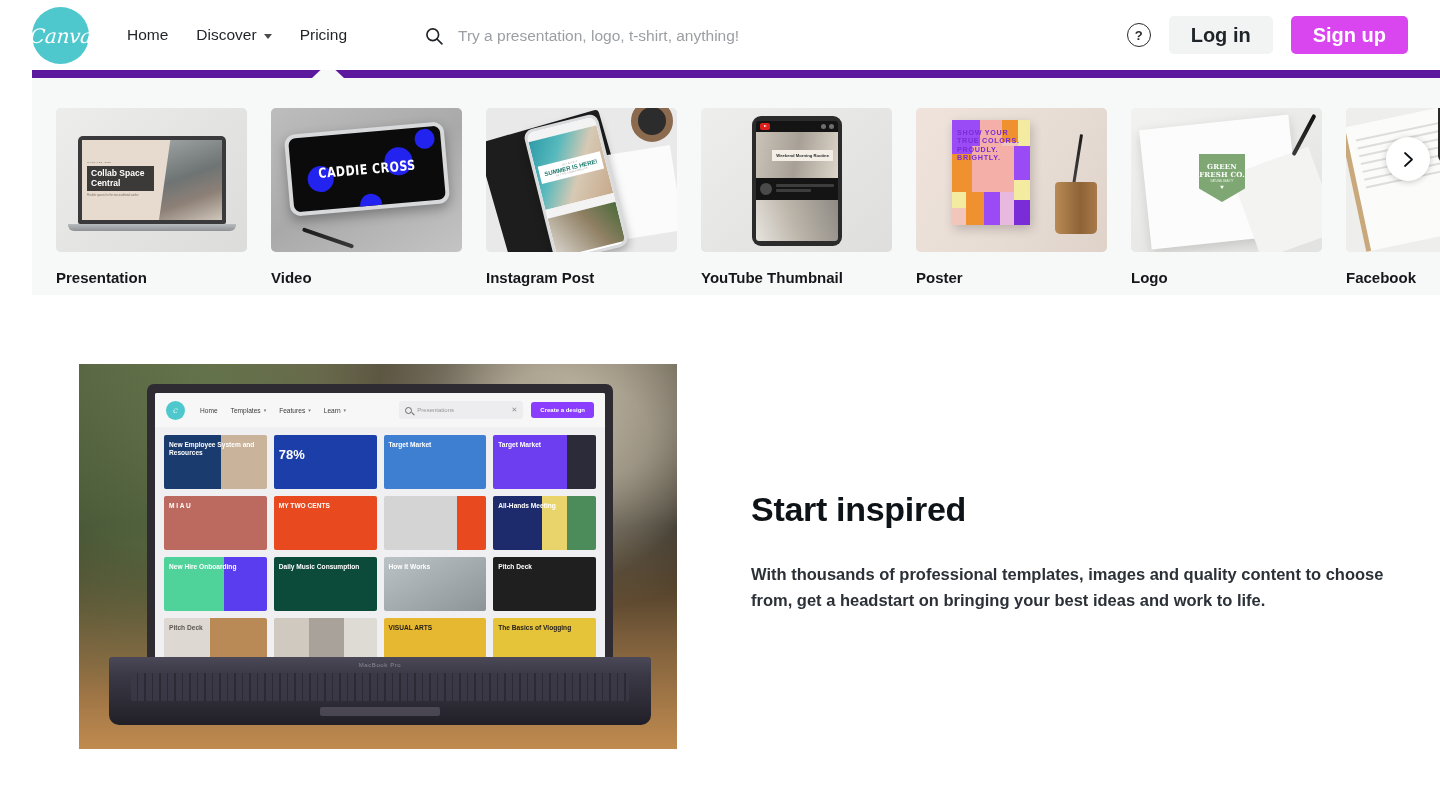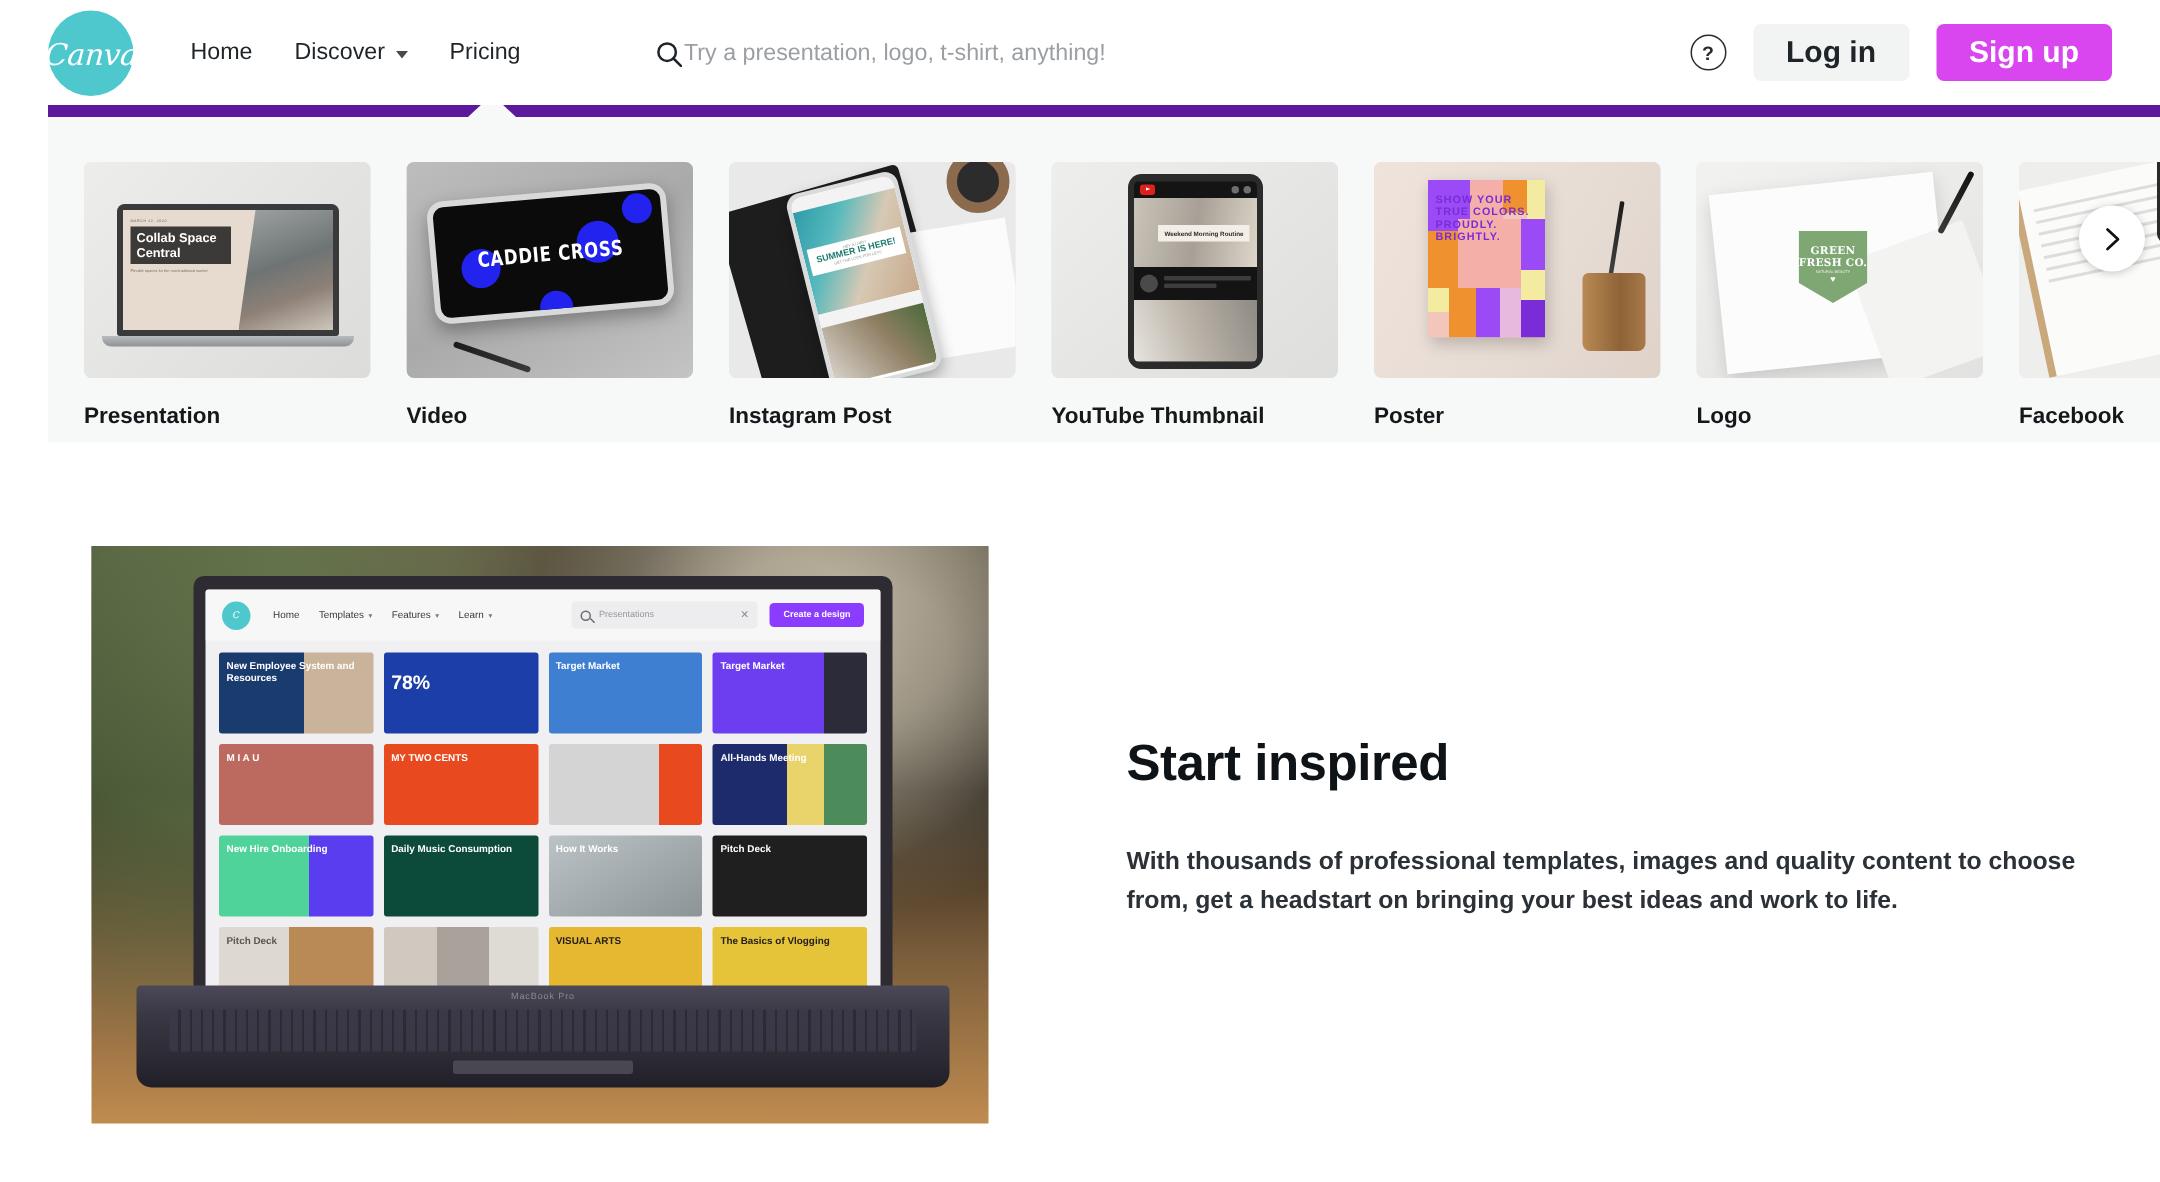--- a/index.html
+++ b/index.html
@@ -37,22 +37,22 @@
     display: flex; align-items: center; gap: 7px; cursor: pointer;
   }
   .caret-down {
     width: 0; height: 0;
     border-left: 4.5px solid transparent;
     border-right: 4.5px solid transparent;
     border-top: 5px solid #4a4a4a;
     margin-top: 2px;
   }
   .search-wrap {
-    position: absolute; left: 436px; top: 20px;
-    display: flex; align-items: center; 
+    position: absolute; left: 424px; top: 20px;
+    display: flex; align-items: center; gap: 14px;
     width: 560px; height: 32px;
   }
   .search-icon { width: 20px; height: 20px; flex: none; }
   .search-input {
     border: none; outline: none; background: transparent;
     font-family: "Liberation Sans", sans-serif;
     font-size: 15.5px; color: #1f2428; width: 500px;
   }
   .search-input::placeholder { color: #9b9fa3; }
   .header-right {
@@ -123,21 +123,21 @@
 
   
   .th { position: absolute; inset: 0; }
   
   .t-pres { background: linear-gradient(135deg,#ededec 0%,#e3e3e2 55%,#dcdcda 100%); }
   .t-pres .lap {
     position: absolute; left: 22px; top: 28px; width: 148px; height: 88px;
     background: #3a3a3c; border-radius: 5px 5px 2px 2px; padding: 4px;
   }
   .t-pres .scr { width: 100%; height: 100%; display: flex; background: #e6dbce; overflow: hidden; }
-  .t-pres .scr-l { width: 55%; padding: 6px 5px; }
+  .t-pres .scr-l { width: 55%; padding: 21px 5px; }
   .t-pres .kicker { font-size: 2.4px; color: #6a6158; letter-spacing: .4px; margin-bottom: 2px; }
   .t-pres .ttl {
     background: #3c3a38; color: #fff; font-size: 8.5px; font-weight: bold;
     line-height: 9.6px; padding: 3px 4px; display: inline-block;
   }
   .t-pres .sub { font-size: 2.6px; color: #7a7166; margin-top: 3px; line-height: 4px; }
   .t-pres .scr-r {
     width: 45%;
     background: linear-gradient(160deg,#9ea3a3 0%,#6e7474 45%,#8d8077 70%,#cfc6bb 100%);
     clip-path: polygon(18% 0, 100% 0, 100% 100%, 0% 100%);
@@ -293,21 +293,21 @@
     content: ""; position: absolute; left: 20px; top: 16px; width: 26px; height: 26px;
     border-radius: 50%; background: #4c4c4c; border: 3px solid #1c1c1c;
   }
 
   
   .hero {
     position: absolute; left: 32px; top: 347px;
     width: 656px; height: 425px;
   }
   .hero-photo {
-    position: absolute; left: 29px; top: 17px;
+    position: absolute; left: 47px; top: 17px;
     width: 598px; height: 385px;
     background:
       radial-gradient(circle at 78% 14%, rgba(225,215,195,.55) 0 8%, transparent 30%),
       radial-gradient(circle at 88% 18%, rgba(215,205,185,.45) 0 7%, transparent 28%),
       radial-gradient(circle at 12% 22%, rgba(96,122,74,.65) 0 16%, transparent 42%),
       radial-gradient(circle at 30% 10%, rgba(150,140,105,.45) 0 12%, transparent 38%),
       linear-gradient(180deg,#4a4335 0%,#262219 42%,#7d5f3c 72%,#c08b4f 100%);
     overflow: hidden;
   }
   .lid {

